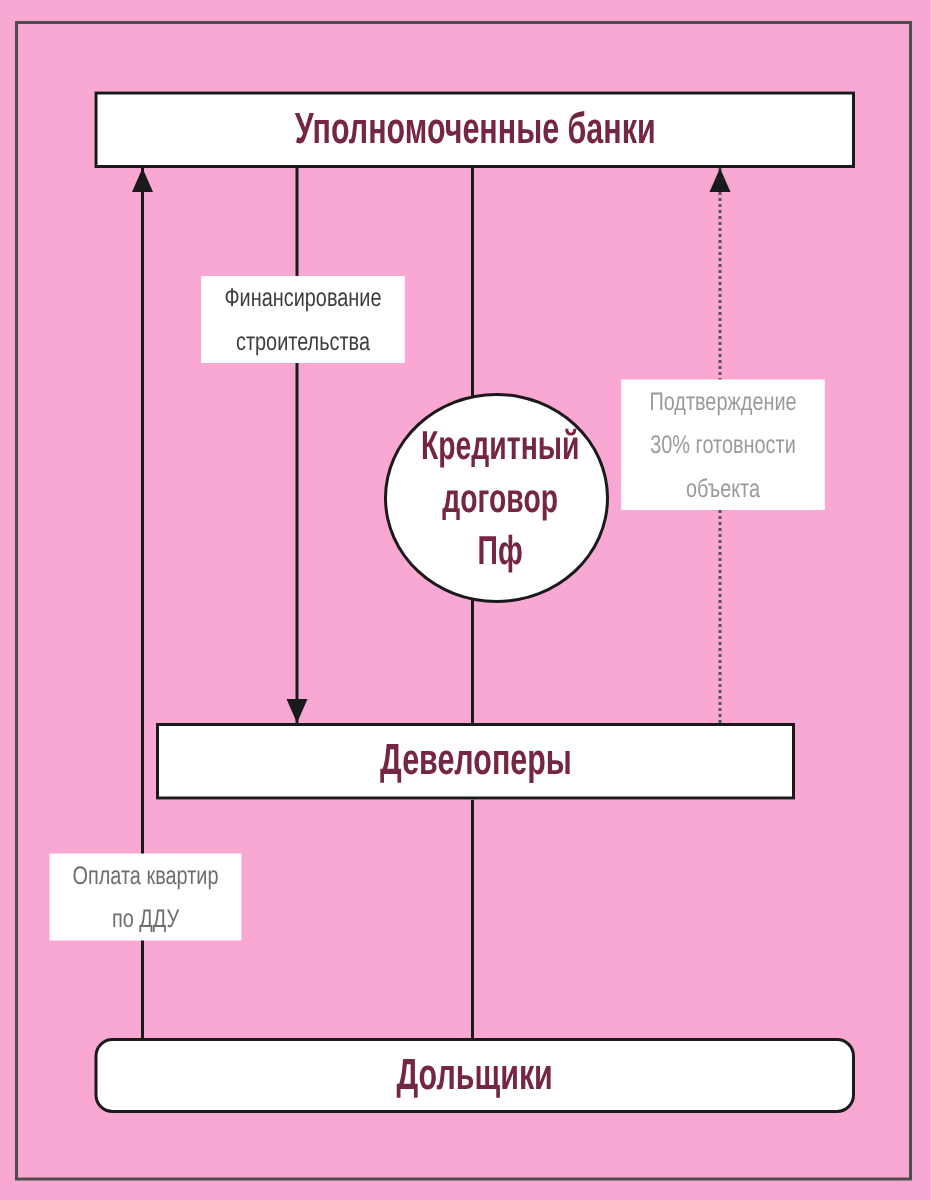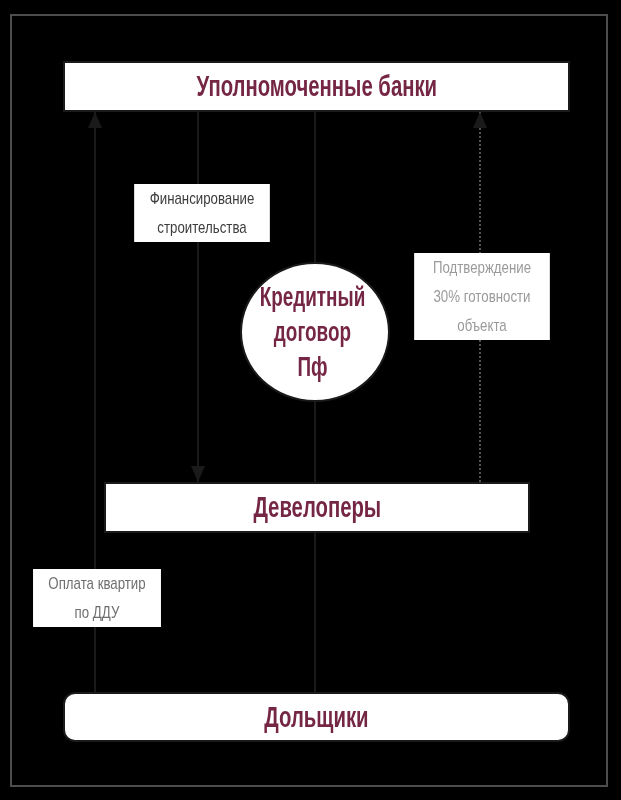--- a/index.html
+++ b/index.html
@@ -1,39 +1,39 @@
 <!DOCTYPE html>
 <html style="--node-text: #752644; --box-border: #1a1a1a; --frame-border: #4d4d4d; --line: #1a1a1a; --label-dark: #3d3d3d; --label-medium: #6e6e6e; --label-light: #9a9a9a; --background: #ffffff;"><head>
 <meta charset="utf-8">
 <style>
   html,body{margin:0;padding:0;background:#ffffff;}
   #stage{
-    position:relative;width:621px;height:800px;background:#000000;overflow:hidden;
+    position:relative;width:621px;height:800px;background:#f9a8d4;overflow:hidden;
     font-family:"Liberation Sans", sans-serif;
   }
   .frame{
     position:absolute;left:10px;top:14px;width:594px;height:769px;
     border:2px solid var(--frame-border,#4d4d4d);background:transparent;
   }
   .node-box{
     position:absolute;background:#fff;border:2px solid var(--box-border,#1a1a1a);
     display:flex;align-items:center;justify-content:center;z-index:3;
   }
   .box-banks{left:63px;top:61px;width:503px;height:47px;}
   .box-developers{left:104px;top:482px;width:422px;height:47px;}
   .box-shareholders{left:63px;top:692px;width:503px;height:46px;border-radius:12px;}
   .node-label{
     color:var(--node-text,#752644);font-weight:bold;font-size:29px;
     white-space:pre;transform:scaleX(0.70);transform-origin:center;
     letter-spacing:0px;
   }
   .circle{
-    position:absolute;left:240px;top:262px;width:146px;height:136px;
+    position:absolute;left:256px;top:262px;width:146px;height:136px;
     background:#fff;border:2px solid var(--box-border,#1a1a1a);border-radius:50%;
-    display:flex;align-items:center;justify-content:flex-end;z-index:2;
+    display:flex;align-items:center;justify-content:flex-start;z-index:2;
   }
   .circle .node-label{
     font-size:27px;line-height:35px;text-align:center;white-space:pre-line;
   }
   .vline{position:absolute;width:0;z-index:1;border-left:2px solid var(--line,#1a1a1a);}
   .vline.dotted{border-left:2px dotted #555;}
   .line-payment{left:94px;top:112px;height:580px;}
   .line-financing{left:197px;top:112px;height:370px;}
   .line-center-top{left:314px;top:112px;height:370px;}
   .line-center-bottom{left:314px;top:533px;height:159px;}

